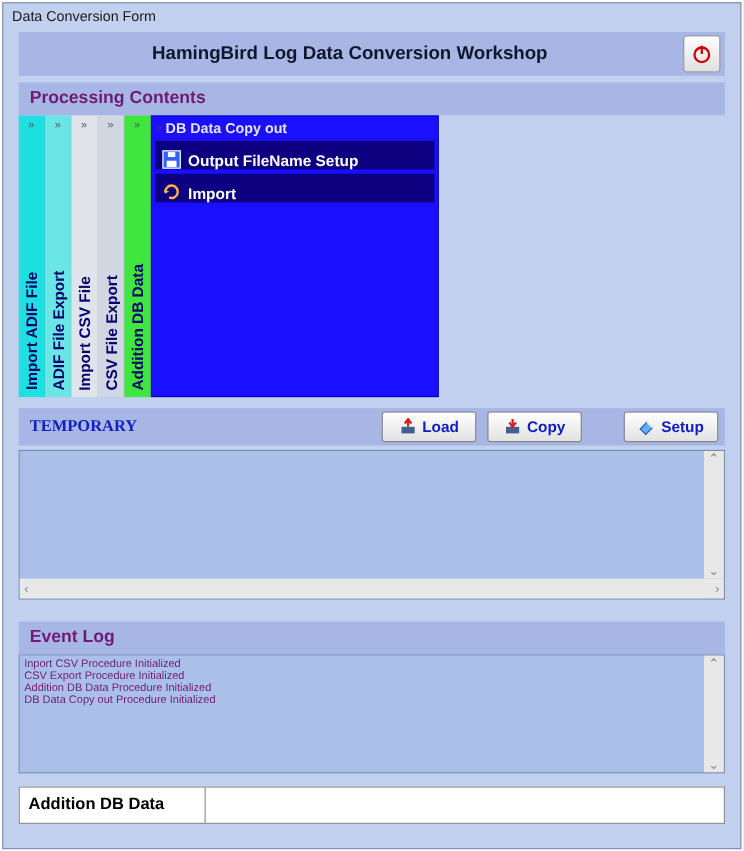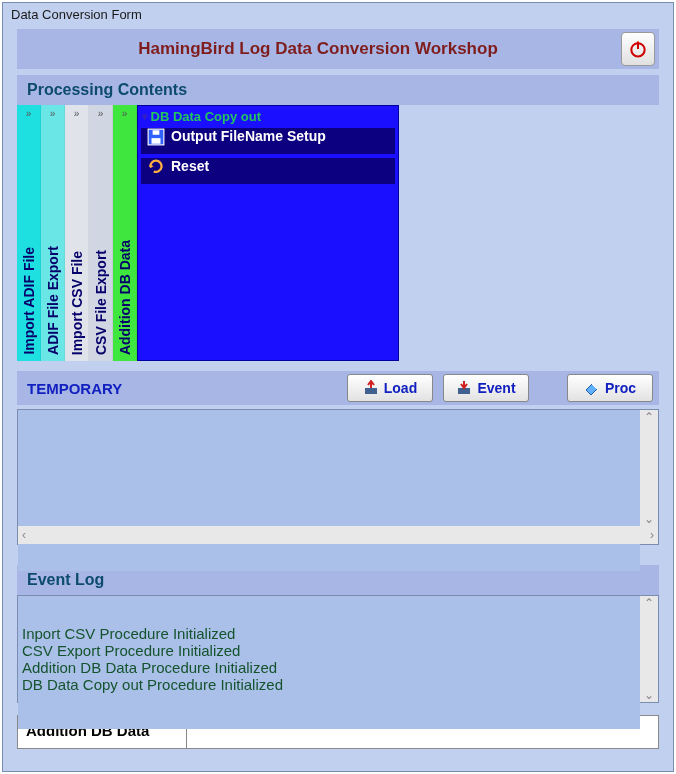--- a/index.html
+++ b/index.html
@@ -32,42 +32,42 @@
     height: 40px;
     background: #a8b6e6;
     padding: 2px 4px;
   }
   .header-title-box {
     flex: 1;
     height: 100%;
     display: flex;
     align-items: center;
     justify-content: center;
-    color: #7f1d1d;
+    color: #0f172a;
     font-weight: bold;
     font-size: 17px;
     font-family: "Comic Sans MS", cursive, sans-serif;
   }
   .power-btn {
     width: 34px;
     height: 34px;
     background: linear-gradient(#fefefe, #e0e0e0);
     border: 1px solid #999;
     border-radius: 4px;
     display: flex;
     align-items: center;
     justify-content: center;
     margin-left: 6px;
   }
   .power-btn svg { width: 20px; height: 20px; }
   .section-header {
     margin: 0 14px;
     height: 30px;
     background: #a8b6e6;
-    color: #0c4a6e;
+    color: #701a75;
     font-family: "Comic Sans MS", cursive, sans-serif;
     font-weight: bold;
     font-size: 16px;
     padding: 4px 10px;
     display: flex;
     align-items: center;
   }
   .processing-area {
     margin: 0 14px;
     height: 256px;
@@ -123,21 +123,21 @@
     font-size: 13px;
     padding: 1px 4px;
     display: flex;
     align-items: center;
     color: #3a3ad0;
   }
   .panel-title span.txt { color: #2020b0; }
   .panel-title .downchev { color: #3020c0; margin-right:3px; font-size:11px;}
   .panel-item {
     display: flex;
-    align-items: flex-start;
+    align-items: flex-end;
     background: #0c0080;
     margin: 2px 3px;
     height: 26px;
     padding: 0 6px;
     color: #fff;
     font-family: "Comic Sans MS", cursive, sans-serif;
     font-weight: bold;
     font-size: 14px;
     gap: 6px;
   }
@@ -149,21 +149,21 @@
     margin: 10px 14px 4px 14px;
     height: 34px;
     background: #a8b6e6;
     display: flex;
     align-items: center;
     padding: 0 6px 0 10px;
     gap: 10px;
   }
   .temp-label {
     color: #1220c0;
-    font-family: Liberation Sans, sans-serif;
+    font-family: Liberation Serif, serif;
     font-weight: bold;
     font-size: 15px;
     flex: 1;
   }
   .tool-btn {
     height: 28px;
     padding: 0 12px;
     background: linear-gradient(#ffffff,#e2e2e2);
     border: 1px solid #888;
     border-radius: 3px;
@@ -185,25 +185,24 @@
     background: #aac0e8;
     border: 1px solid #7a8cb0;
   }
   .textbox {
     width: calc(100% - 18px);
     height: 100%;
     background: #aac0e8;
     border: none;
     padding: 2px 4px;
     font-family: "Arial Narrow", Arial, sans-serif;
-    font-size: 15px;
-    color: #14532d;
+    font-size: 10px;
+    color: #701a75;
     resize: none;
     overflow: hidden;
-    margin-top: 27px;
   }
   .vscroll {
     position: absolute;
     right: 0; top: 0; bottom: 18px;
     width: 18px;
     background: #e8e8e8;
     display: flex;
     flex-direction: column;
     justify-content: space-between;
     align-items: center;
@@ -278,40 +277,40 @@
       <span class="vlabel">CSV File Export</span>
     </div>
     <div class="vtab t-green">
       <span class="chev">»</span>
       <span class="vlabel">Addition DB Data</span>
     </div>
 
     <div class="panel">
       <div class="panel-title">
         <span class="downchev">▾</span>
-        <span class="txt" style="color:#22c55e">DB Data Copy out</span>
+        <span class="txt" style="color:#e5e5e5">DB Data Copy out</span>
       </div>
       <div class="panel-item">
         <span class="ico">
           <svg viewBox="0 0 16 16">
               <rect x="1" y="1" width="14" height="14" fill="#3060ff" stroke="#fff" stroke-width="1"></rect>
               <rect x="4" y="9" width="8" height="5" fill="#fff"></rect>
               <rect x="5" y="2" width="6" height="4" fill="#fff"></rect>
             </svg>
         </span>
         <span>Output FileName Setup</span>
       </div>
       <div class="panel-item">
         <span class="ico">
           <svg viewBox="0 0 16 16">
               <path d="M3 8 A5 5 0 1 1 6 12" fill="none" stroke="#ffb040" stroke-width="2"></path>
               <path d="M2 6 L3 9 L6 7 Z" fill="#ffb040"></path>
             </svg>
         </span>
-        <span>Reset</span>
+        <span>Import</span>
       </div>
       <div class="panel-fill"></div>
     </div>
     <div class="panel-side"></div>
   </div>
 
   <div class="temp-row">
     <div class="temp-label">TEMPORARY</div>
     <div class="tool-btn">
       <span class="ico">
@@ -324,31 +323,31 @@
       <span>Load</span>
     </div>
     <div class="tool-btn">
       <span class="ico">
         <svg viewBox="0 0 16 16">
             <rect x="2" y="8" width="12" height="6" fill="#406090"></rect>
             <path d="M8 8 L8 1" stroke="#d02020" stroke-width="2"></path>
             <path d="M5 4 L8 8 L11 4" fill="none" stroke="#d02020" stroke-width="2"></path>
           </svg>
       </span>
-      <span>Event</span>
+      <span>Copy</span>
     </div>
     <div style="width:18px"></div>
     <div class="tool-btn">
       <span class="ico">
         <svg viewBox="0 0 16 16">
             <path d="M2 10 L8 4 L13 9 L7 15 Z" fill="#60b0ff" stroke="#2060a0"></path>
             <path d="M8 4 L13 9" stroke="#fff"></path>
           </svg>
       </span>
-      <span>Proc</span>
+      <span>Setup</span>
     </div>
   </div>
 
   <div class="textbox-wrap temp-textbox">
     <textarea class="textbox" style=""></textarea>
     <div class="vscroll">
         <span>⌃</span>
         <span>⌄</span>
       </div>
     <div class="hscroll">

